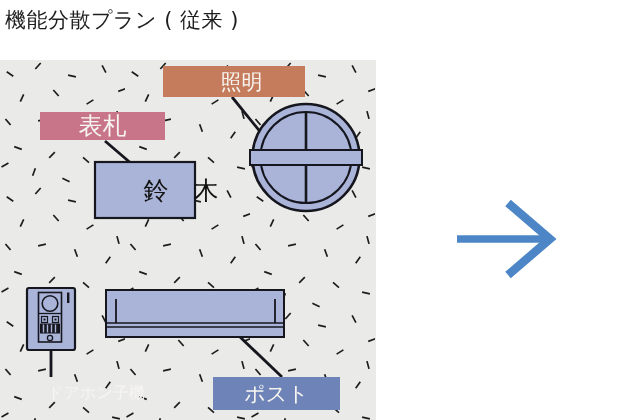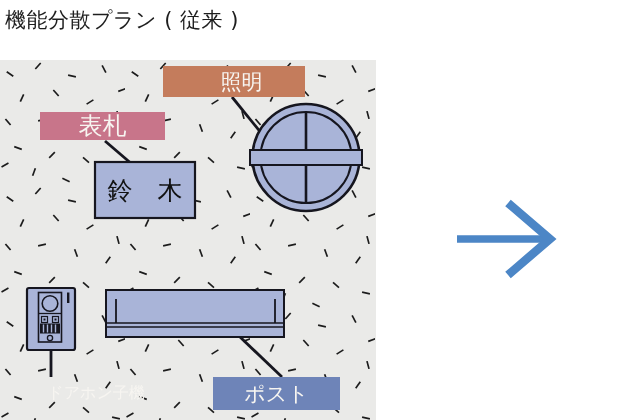--- a/index.html
+++ b/index.html
@@ -30,21 +30,21 @@
     position:absolute;display:flex;align-items:center;justify-content:center;
     color:var(--label-text,#f7f5f1);white-space:nowrap;
   }
   .tag-lighting{left:163px;top:6px;width:127px;height:31px;background:var(--label-lighting-bg,#c47c5c);font-size:21px;padding-left:15px;}
   .tag-nameplate{left:40px;top:52px;width:125px;height:28px;background:var(--label-nameplate-bg,#c8758a);font-size:24px;}
   .tag-doorphone{left:24px;top:317px;width:144px;height:33px;background:var(--label-doorphone-bg,#7da567;);font-size:16px;}
   .tag-post{left:213px;top:317px;width:127px;height:33px;background:var(--label-post-bg,#6e84b8);font-size:21px;}
   .suzuki{
     position:absolute;left:95px;top:102px;width:100px;height:56px;
     display:flex;align-items:center;justify-content:center;
-    font-size:25px;color:#111;font-weight:500;
+    font-size:25px;color:#111;font-weight:500;padding-left:36px;
   }
   .arrow-svg{position:absolute;left:450px;top:196px;}
   .arrow-stroke{stroke:var(--arrow,#4c86c6);fill:none;}
 </style>
 </head>
 <body>
 
 <div class="title">機能分散プラン ( 従来 )</div>
 
 <div class="panel">

